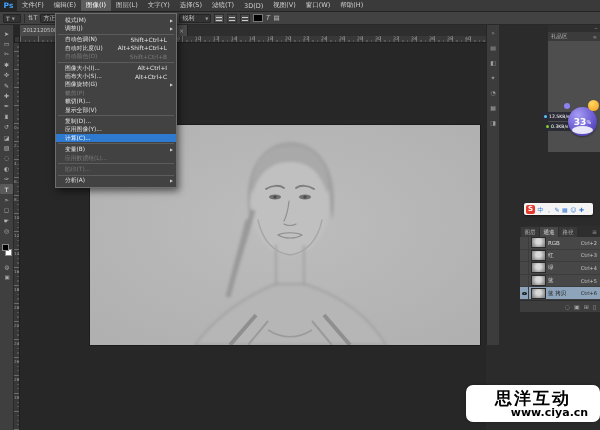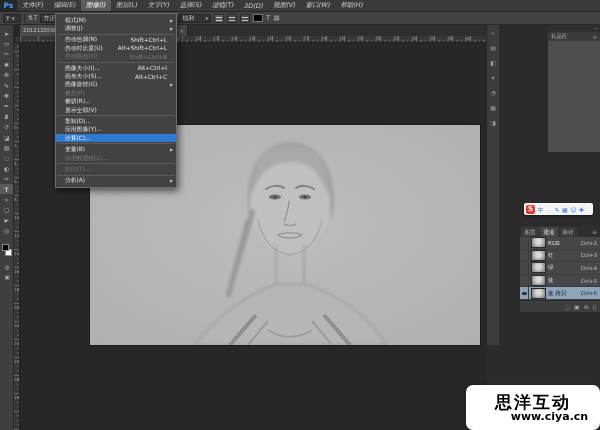--- a/index.html
+++ b/index.html
@@ -6,21 +6,21 @@
   html,body { width:600px; height:430px; }
   body { font-family:"DejaVu Sans","Liberation Sans",sans-serif; background:#262626; position:relative; overflow:hidden;
          -webkit-font-smoothing:antialiased; }
   #app { position:absolute; inset:0; width:600px; height:430px; }
 
   
   .menubar { position:absolute; left:0; top:0; width:600px; height:12px; background:#3a3a3a; border-bottom:1px solid #242424;
              display:flex; align-items:stretch; font-size:6.5px; color:#cfcfcf; z-index:20; }
   .ps-logo { width:17px; display:flex; align-items:center; justify-content:center; background:#252525; color:#3fa3ff;
              font-weight:bold; font-size:7.5px; }
-  .menubar-item { padding:0 5px; display:flex; align-items:center; white-space:nowrap;font-style:italic; }
+  .menubar-item { padding:0 5px; display:flex; align-items:center; white-space:nowrap; }
   .menubar-item.active { background:#5d5d5d; color:#fff; }
 
   
   .optionsbar { position:absolute; left:0; top:12px; width:600px; height:13px; background:#424242; border-bottom:1px solid #292929;
                 display:flex; align-items:center; gap:3px; padding:0 3px; font-size:6px; color:#c9c9c9; z-index:10; }
   .opt-field { background:#333333; border:1px solid #252525; border-radius:1px; height:9px; display:flex; align-items:center;
                padding:0 2px; gap:2px; white-space:nowrap; }
   .caret { font-size:4px; color:#9a9a9a; }
   .tool-preset { width:18px; }
   .opt-sep { width:1px; height:9px; background:#2c2c2c; }
@@ -137,21 +137,21 @@
   .thumb { width:13px; height:9px; margin:0 3px; background:radial-gradient(circle at 50% 40%, #d8d8d8 0 30%, #9a9a9a 70%, #777 100%);
            outline:1px solid #2a2a2a; flex:0 0 13px; }
   .channel-name { flex:1; overflow:hidden; white-space:nowrap; }
   .channel-shortcut { margin-left:auto; padding-right:3px; font-size:5px; color:#c9c9c9; }
   .channel-row.selected .channel-shortcut { color:#222; }
   .panel-footer { height:12px; background:#3d3d3d; border-top:1px solid #2d2d2d; display:flex; align-items:center;
                   justify-content:flex-end; gap:4px; padding-right:4px; }
   .footer-icon { font-size:6px; color:#a5a5a5; line-height:10px; }
 
   
-  .watermark { position:absolute; left:466px; top:385px; width:134px; height:45px; background:#fff; border-radius:7px;
+  .watermark { position:absolute; left:466px; top:385px; width:134px; height:37px; background:#fff; border-radius:7px;
                display:flex; flex-direction:column; align-items:center; justify-content:center; z-index:90;
                box-shadow:0 0 3px rgba(0,0,0,.3); }
   .wm-title { font-size:17px; font-weight:bold; color:#000; letter-spacing:2px; line-height:18px;
               text-shadow:1px 0 0 #fff,-1px 0 0 #fff,0 1px 0 #fff,0 -1px 0 #fff; }
   .wm-url { font-size:11px; font-weight:bold; color:#000; line-height:12px;margin-left:33px; }
 </style>
 </head>
 <body>
 
 <div id="app">
@@ -474,20 +474,36 @@
   <div class="gift-panel">
     <div class="gift-row1">
       <span class="mini-icon">−</span>
     </div>
     <div class="gift-row2">
       <span>礼品区</span>
       <span class="mini">≡</span>
     </div>
   </div>
 
+  <div class="speed-widget">
+    <div class="speed-pill pill-up">
+      <span class="dot dot-up"></span>
+      <span>12.5KB/s</span>
+    </div>
+    <div class="speed-pill pill-down">
+      <span class="dot dot-down"></span>
+      <span>0.3KB/s</span>
+    </div>
+    <div class="purple-dot"></div>
+    <div class="ball">
+      <span class="ball-num">33</span>
+      <span class="pct">%</span>
+    </div>
+    <div class="orange-ball"></div>
+  </div>
 
   <div class="sogou-bar">
     <div class="sogou-logo">S</div>
     <div style="display:flex; gap:2.5px; align-items:center;">
         <span class="sogou-icon">中</span>
         <span class="sogou-icon">，</span>
         <span class="sogou-icon">✎</span>
         <span class="sogou-icon">▦</span>
         <span class="sogou-icon">☺</span>
         <span class="sogou-icon">✚</span>

